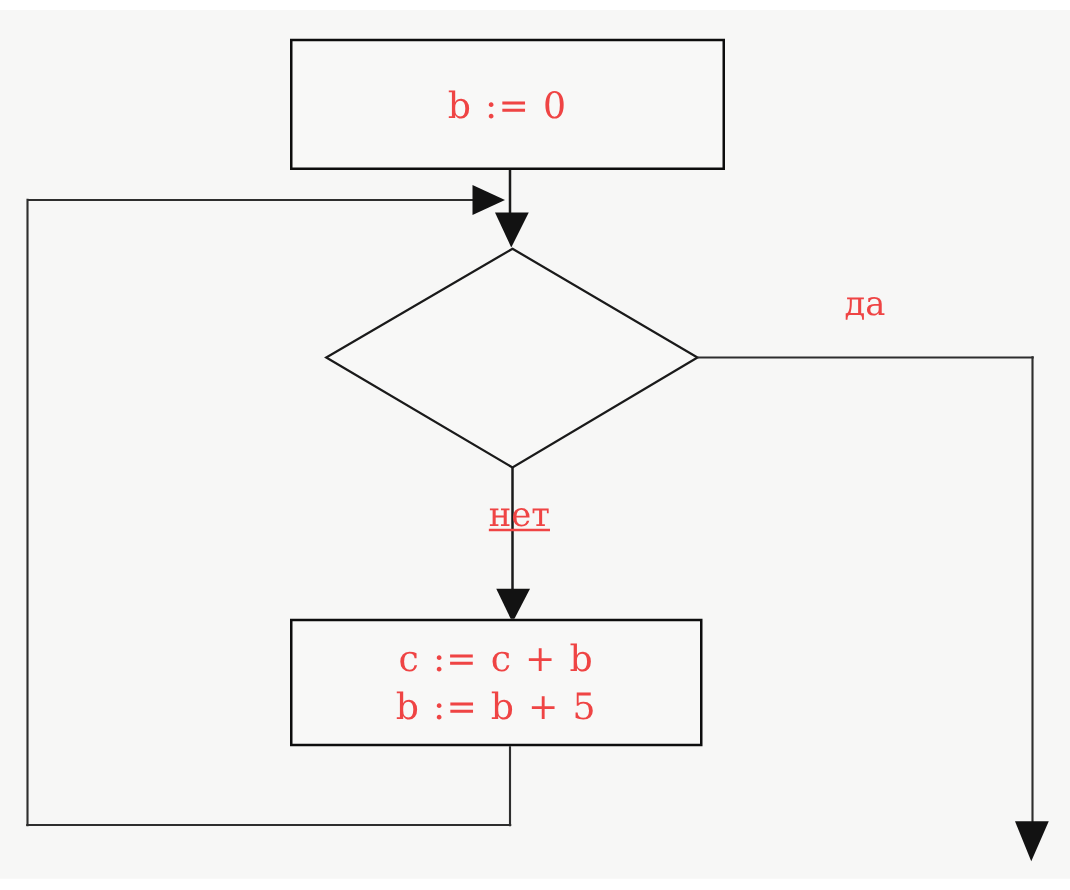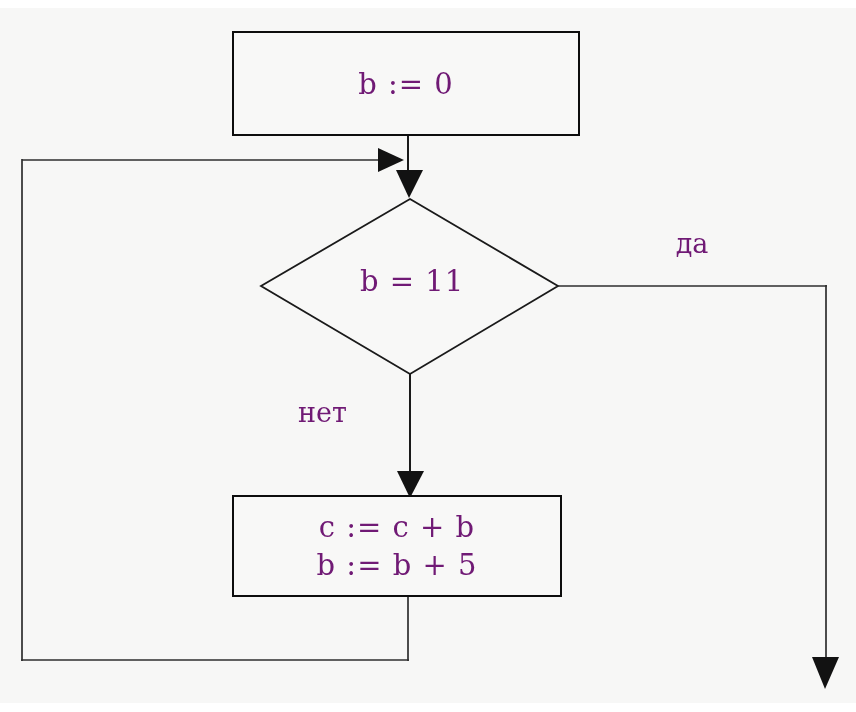--- a/index.html
+++ b/index.html
@@ -7,21 +7,21 @@
     padding: 0;
     background: #ffffff;
   }
   .canvas {
     position: relative;
     width: 856px;
     height: 712px;
     background: #f7f7f6;
     overflow: hidden;
     font-family: "DejaVu Serif", "Liberation Serif", serif;
-    color: #701a75;
+    color: #ef4444;
   }
   .edge-strip {
     position: absolute;
     left: 0;
     width: 856px;
     background: #ffffff;
   }
   .edge-strip.top { top: 0; height: 8px; }
   .edge-strip.bottom { top: 703px; height: 9px; }
 
@@ -93,24 +93,25 @@
     font-size: 27px;
     white-space: nowrap;
   }
   .label-yes {
     left: 632px;
     top: 228px;
     width: 120px;
     text-align: center;
   }
   .label-no {
-    left: 298px;
+    left: 320px;
     top: 397px;
     width: 120px;
-    text-align: left;
+    text-align: right;
+    text-decoration: underline;
   }
 </style>
 </head>
 <body>
 
 <div class="canvas">
 
   <div class="edge-strip top"></div>
   <div class="edge-strip bottom"></div>
 
@@ -132,21 +133,20 @@
 
     <line class="thinline" x1="558" y1="286" x2="827" y2="286"></line>
     <line class="thinline" x1="826" y1="285" x2="826" y2="659"></line>
     <polygon class="arrowhead" points="812,657 839,657 825,689"></polygon>
   </svg>
 
   <div class="process-box box-init">
     <div>b := 0</div>
   </div>
 
-  <div class="decision-text">b = 11</div>
 
   <div class="branch-label label-yes">да</div>
   <div class="branch-label label-no">нет</div>
 
   <div class="process-box box-loop">
     <div>c := c + b</div>
     <div>b := b + 5</div>
   </div>
 
 </div>

